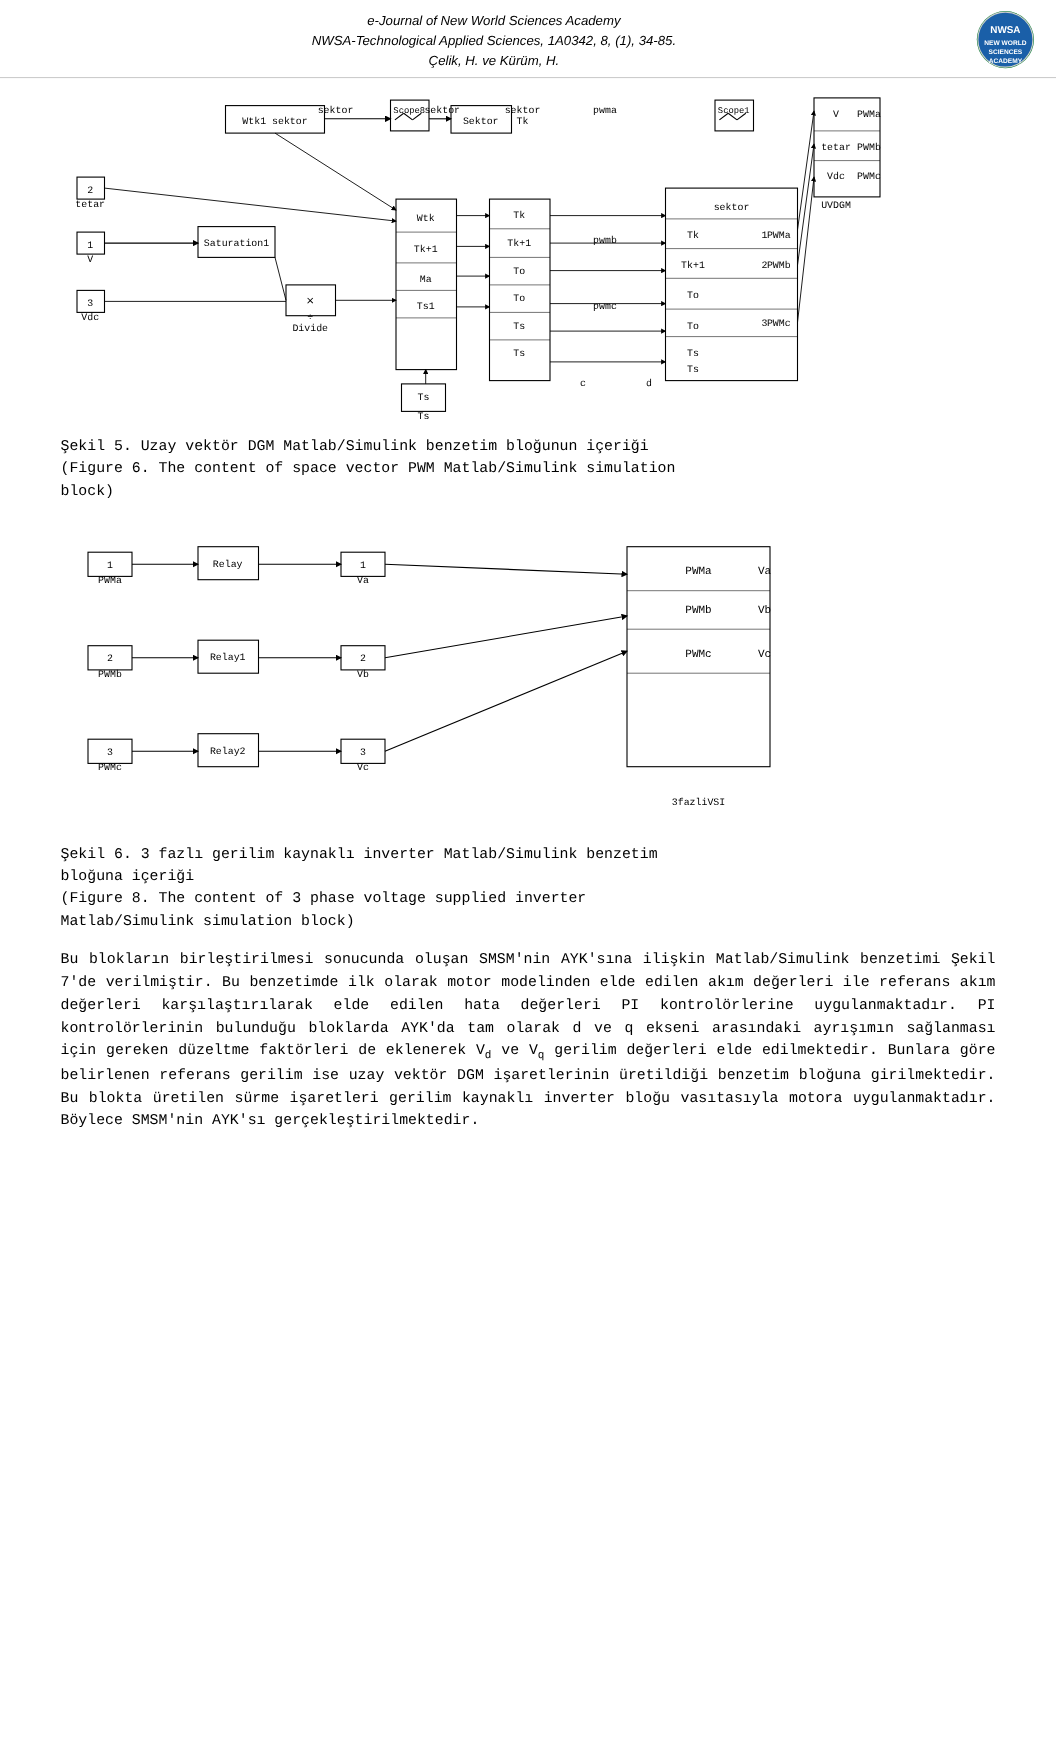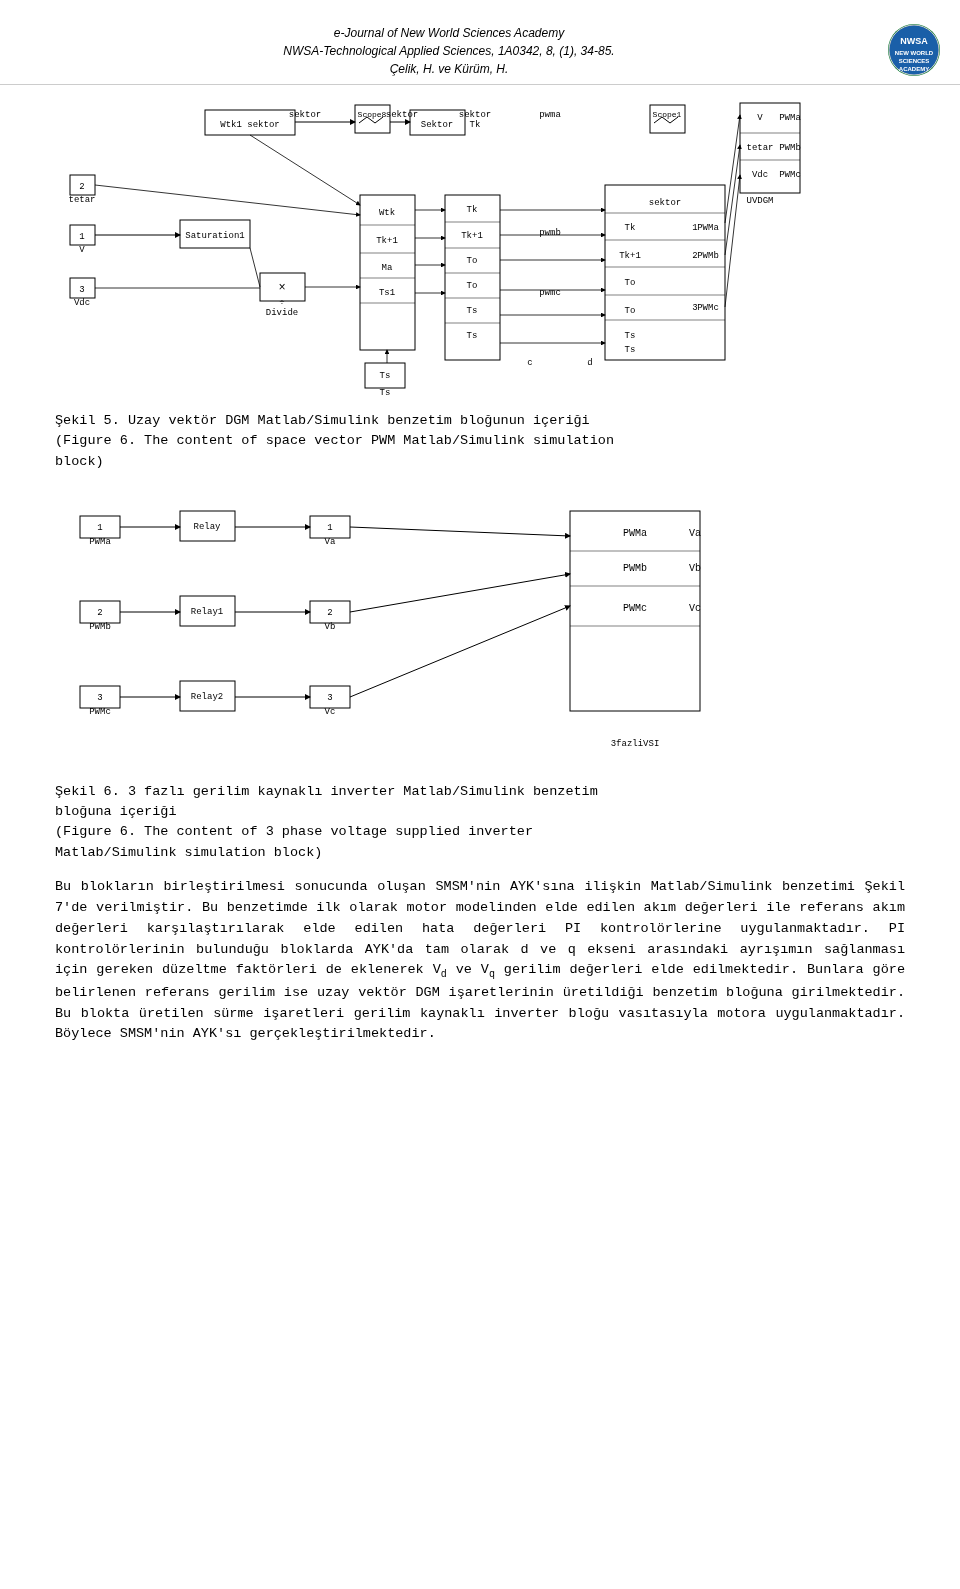--- a/index.html
+++ b/index.html
@@ -17,21 +17,21 @@
       min-height: 1589px;
       background: #fff;
       position: relative;
     }
 
     
     .header {
       display: flex;
       justify-content: space-between;
       align-items: flex-start;
-      padding: 24px 20px 6px 20px;
+      padding: 10px 20px 6px 20px;
       border-bottom: 1px solid #ccc;
     }
     .header-text {
       font-size: 12px;
       font-family: Arial, sans-serif;
       line-height: 1.5;
       font-style: italic;
       text-align: center;
       flex: 1;
     }
@@ -370,21 +370,21 @@
 
         <line x1="280" y1="41" x2="500" y2="50" stroke="#000" stroke-width="1" marker-end="url(#arrow2)"></line>
         <line x1="280" y1="126" x2="500" y2="88" stroke="#000" stroke-width="1" marker-end="url(#arrow2)"></line>
         <line x1="280" y1="211" x2="500" y2="120" stroke="#000" stroke-width="1" marker-end="url(#arrow2)"></line>
       </svg>
     </div>
 
     <div class="caption">
       <div>Şekil 6. 3 fazlı gerilim kaynaklı inverter Matlab/Simulink benzetim</div>
       <div>bloğuna içeriği</div>
-      <div>(Figure 6. The content of 3 phase voltage supplied inverter</div>
+      <div>(Figure 8. The content of 3 phase voltage supplied inverter</div>
       <div>Matlab/Simulink simulation block)</div>
     </div>
 
     <div class="body-text">
       <p>
         Bu blokların birleştirilmesi sonucunda oluşan SMSM'nin AYK'sına
         ilişkin Matlab/Simulink benzetimi Şekil 7'de verilmiştir. Bu
         benzetimde ilk olarak motor modelinden elde edilen akım değerleri ile
         referans akım değerleri karşılaştırılarak elde edilen hata değerleri
         PI kontrolörlerine uygulanmaktadır. PI kontrolörlerinin bulunduğu

